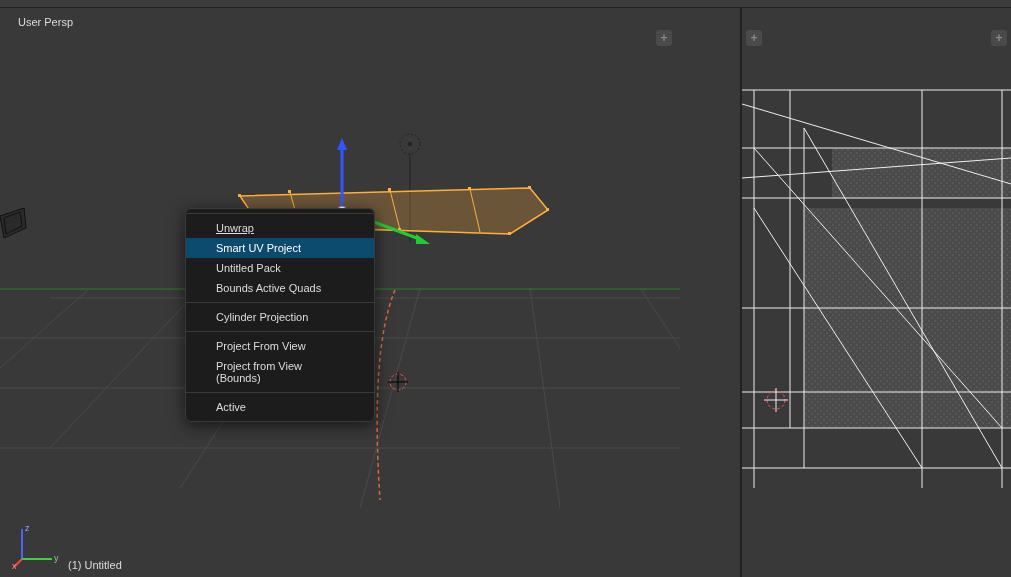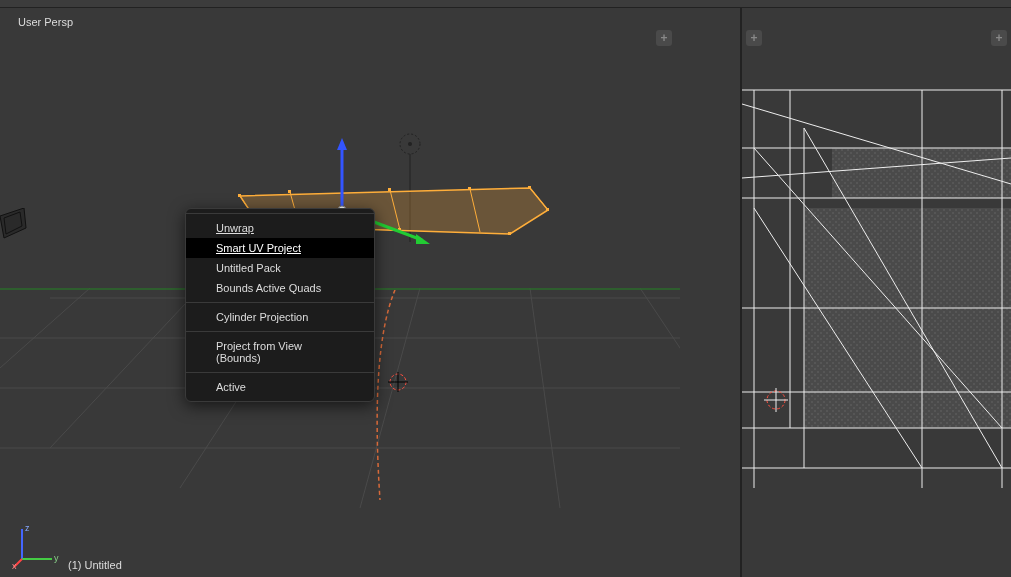--- a/index.html
+++ b/index.html
@@ -161,23 +161,22 @@
       color: #888;
       font-size: 11px;
     }
     .menu-item {
       padding: 4px 30px;
       color: #ddd;
       font-size: 11px;
       cursor: pointer;
     }
     .menu-item.highlighted {
-      background: #000000;
+      background: #0c4a6e;
       color: #fff;
-      text-decoration: underline;
     }
     .menu-sep {
       height: 1px;
       background: #3a3a3a;
       margin: 4px 0;
     }
     .menu-item .ul { text-decoration: underline; }
 
     
     .uv-svg {
@@ -283,20 +282,21 @@
 
   <div class="context-menu">
     <div class="menu-sep"></div>
     <div class="menu-item"><span class="ul">Unwrap</span></div>
     <div class="menu-item highlighted"><span>Smart UV Project</span></div>
     <div class="menu-item"><span>Untitled Pack</span></div>
     <div class="menu-item"><span>Bounds Active Quads</span></div>
     <div class="menu-sep"></div>
     <div class="menu-item"><span>Cylinder Projection</span></div>
     <div class="menu-sep"></div>
+    <div class="menu-item"><span>Project From View</span></div>
     <div class="menu-item"><span>Project from View (Bounds)</span></div>
     <div class="menu-sep"></div>
     <div class="menu-item"><span>Active</span></div>
   </div>
 </div>
 
 <div class="divider"></div>
 
 <div class="viewport-uv">
   <div class="plus-btn plus-uv-left">+</div>

